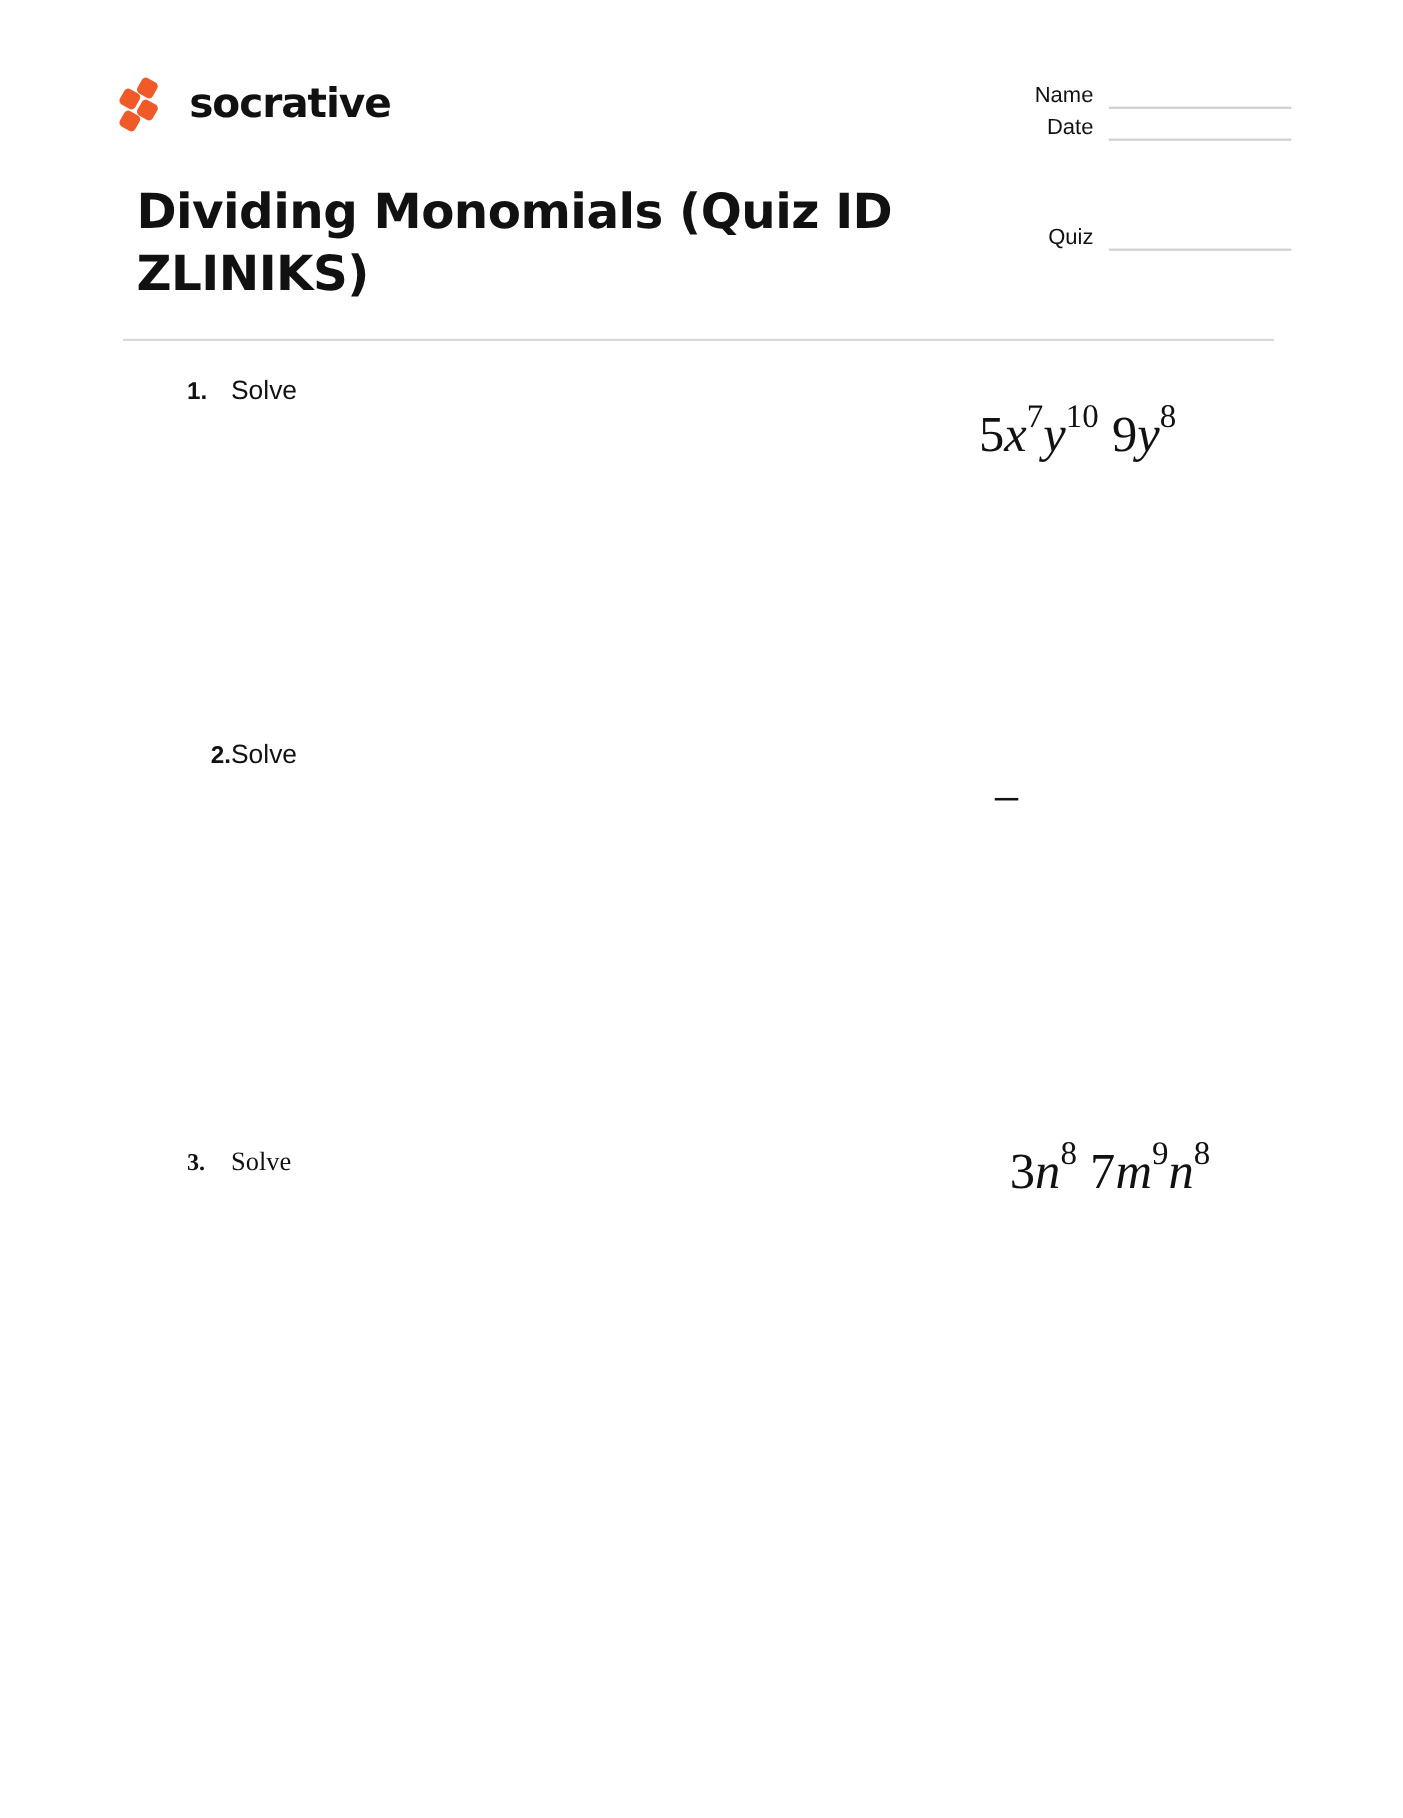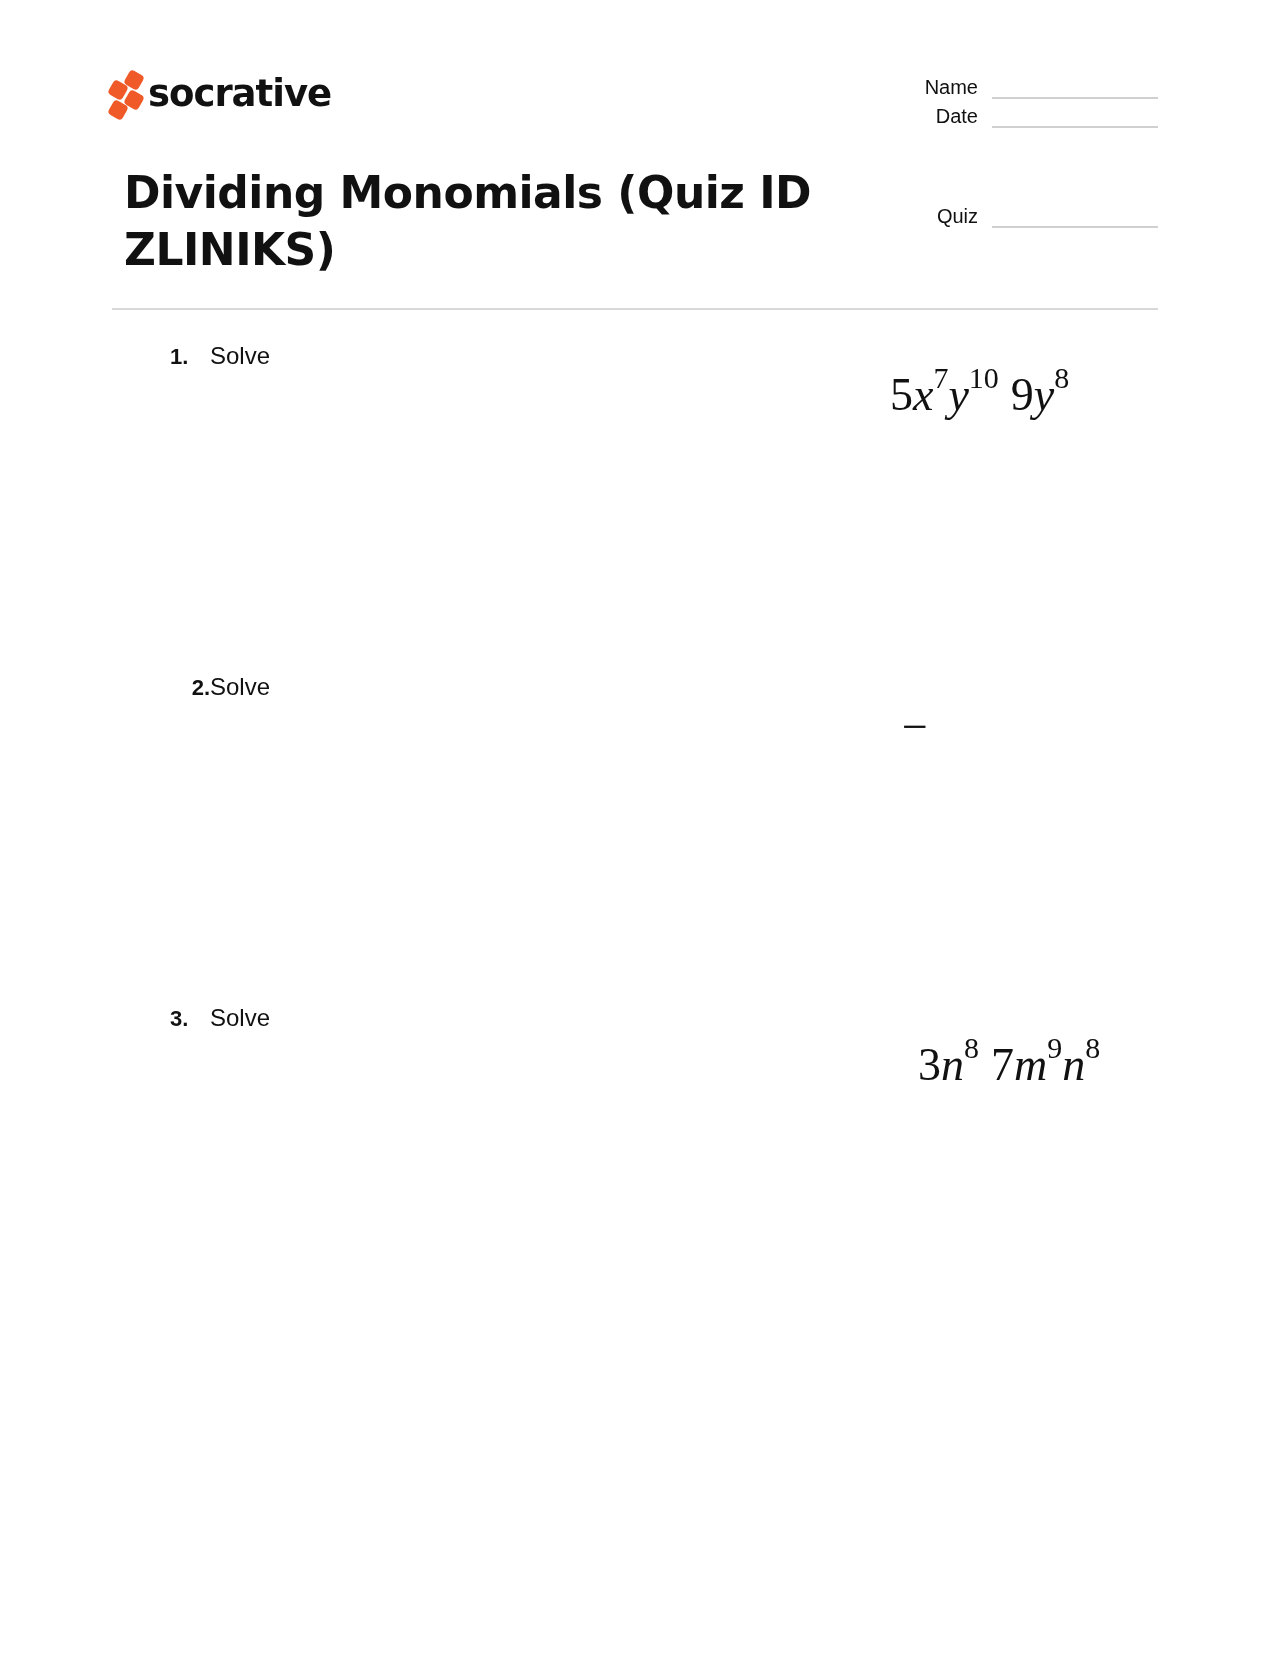--- a/index.html
+++ b/index.html
@@ -1,23 +1,23 @@
 <!DOCTYPE html>
 <html><head>
 <meta charset="utf-8">
 <style>
   html, body { margin:0; padding:0; background:#ffffff; }
   body { width:1275px; height:1653px; position:relative; overflow:hidden; font-family:"Liberation Sans", sans-serif; color:#111; }
   .logo { position:absolute; left:108px; top:70px; display:flex; align-items:center; }
   .logo-mark { position:relative; width:40px; height:50px; }
   .hex { position:absolute; width:16px; height:16px; background:#f05a28; border-radius:4px; transform:rotate(30deg); }
-  .logo-text { font-family:"DejaVu Sans", sans-serif; font-size:37px; font-weight:bold; letter-spacing:-1px; color:#111; margin-left:0; margin-top:-4px; }
+  .logo-text { font-family:"DejaVu Sans", sans-serif; font-size:37px; font-weight:bold; letter-spacing:-1px; color:#111; margin-left:24px; margin-top:-4px; }
   .title { position:absolute; left:112px; top:164px; width:720px; font-family:"DejaVu Sans", sans-serif; font-size:44px; font-weight:bold; line-height:57px; color:#111; letter-spacing:-0.5px;margin-left:12px; }
   .fields { position:absolute; left:880px; top:76px; width:280px; }
-  .field { position:absolute; left:0; width:280px; height:24px; }
+  .field { position:absolute; left:16px; width:280px; height:24px; }
   .field-label { position:absolute; right:182px; top:0; font-size:20px; color:#111; text-align:right; }
   .field-line { position:absolute; left:112px; top:21px; width:166px; height:0; border-top:2px solid #d0d0d0; }
   .rule { position:absolute; left:112px; top:308px; width:1046px; height:0; border-top:2px solid #d8d8d8; }
   .q { position:absolute; left:170px; }
   .q-num { font-weight:bold; font-size:22px; display:inline-block; width:40px; }
   .q-text { font-size:24px; }
   .math { position:absolute; font-family:"Liberation Serif", serif; color:#111; }
   .frac { display:inline-flex; flex-direction:row; align-items:center; vertical-align:middle; }
   .num, .den { font-size:46px; line-height:60px; padding:0 6px; white-space:nowrap; }
   .bar { width:100%; border-top:2.5px solid #222; }
@@ -68,21 +68,21 @@
   </div>
 </div>
 
 <div class="q" style="top:673px;text-align:right;">
   <span class="q-num">2.</span><span class="q-text">Solve</span>
 </div>
 <div class="math" style="left:902px;top:700px;">
   <span class="neg">−</span>
 </div>
 
-<div class="q" style="top:1004px;">
+<div class="q" style="top:1044px;font-family:Liberation Serif, serif;">
   <span class="q-num">3.</span><span class="q-text">Solve</span>
 </div>
 <div class="math" style="left:896px;top:1035px;margin-left:16px;">
   <div class="frac">
     <div class="num"><span>3</span><i>n</i><sup>8</sup></div>
     <div class="bar"></div>
     <div class="den"><span>7</span><i>m</i><sup>9</sup><i>n</i><sup>8</sup></div>
   </div>
 </div>
 

